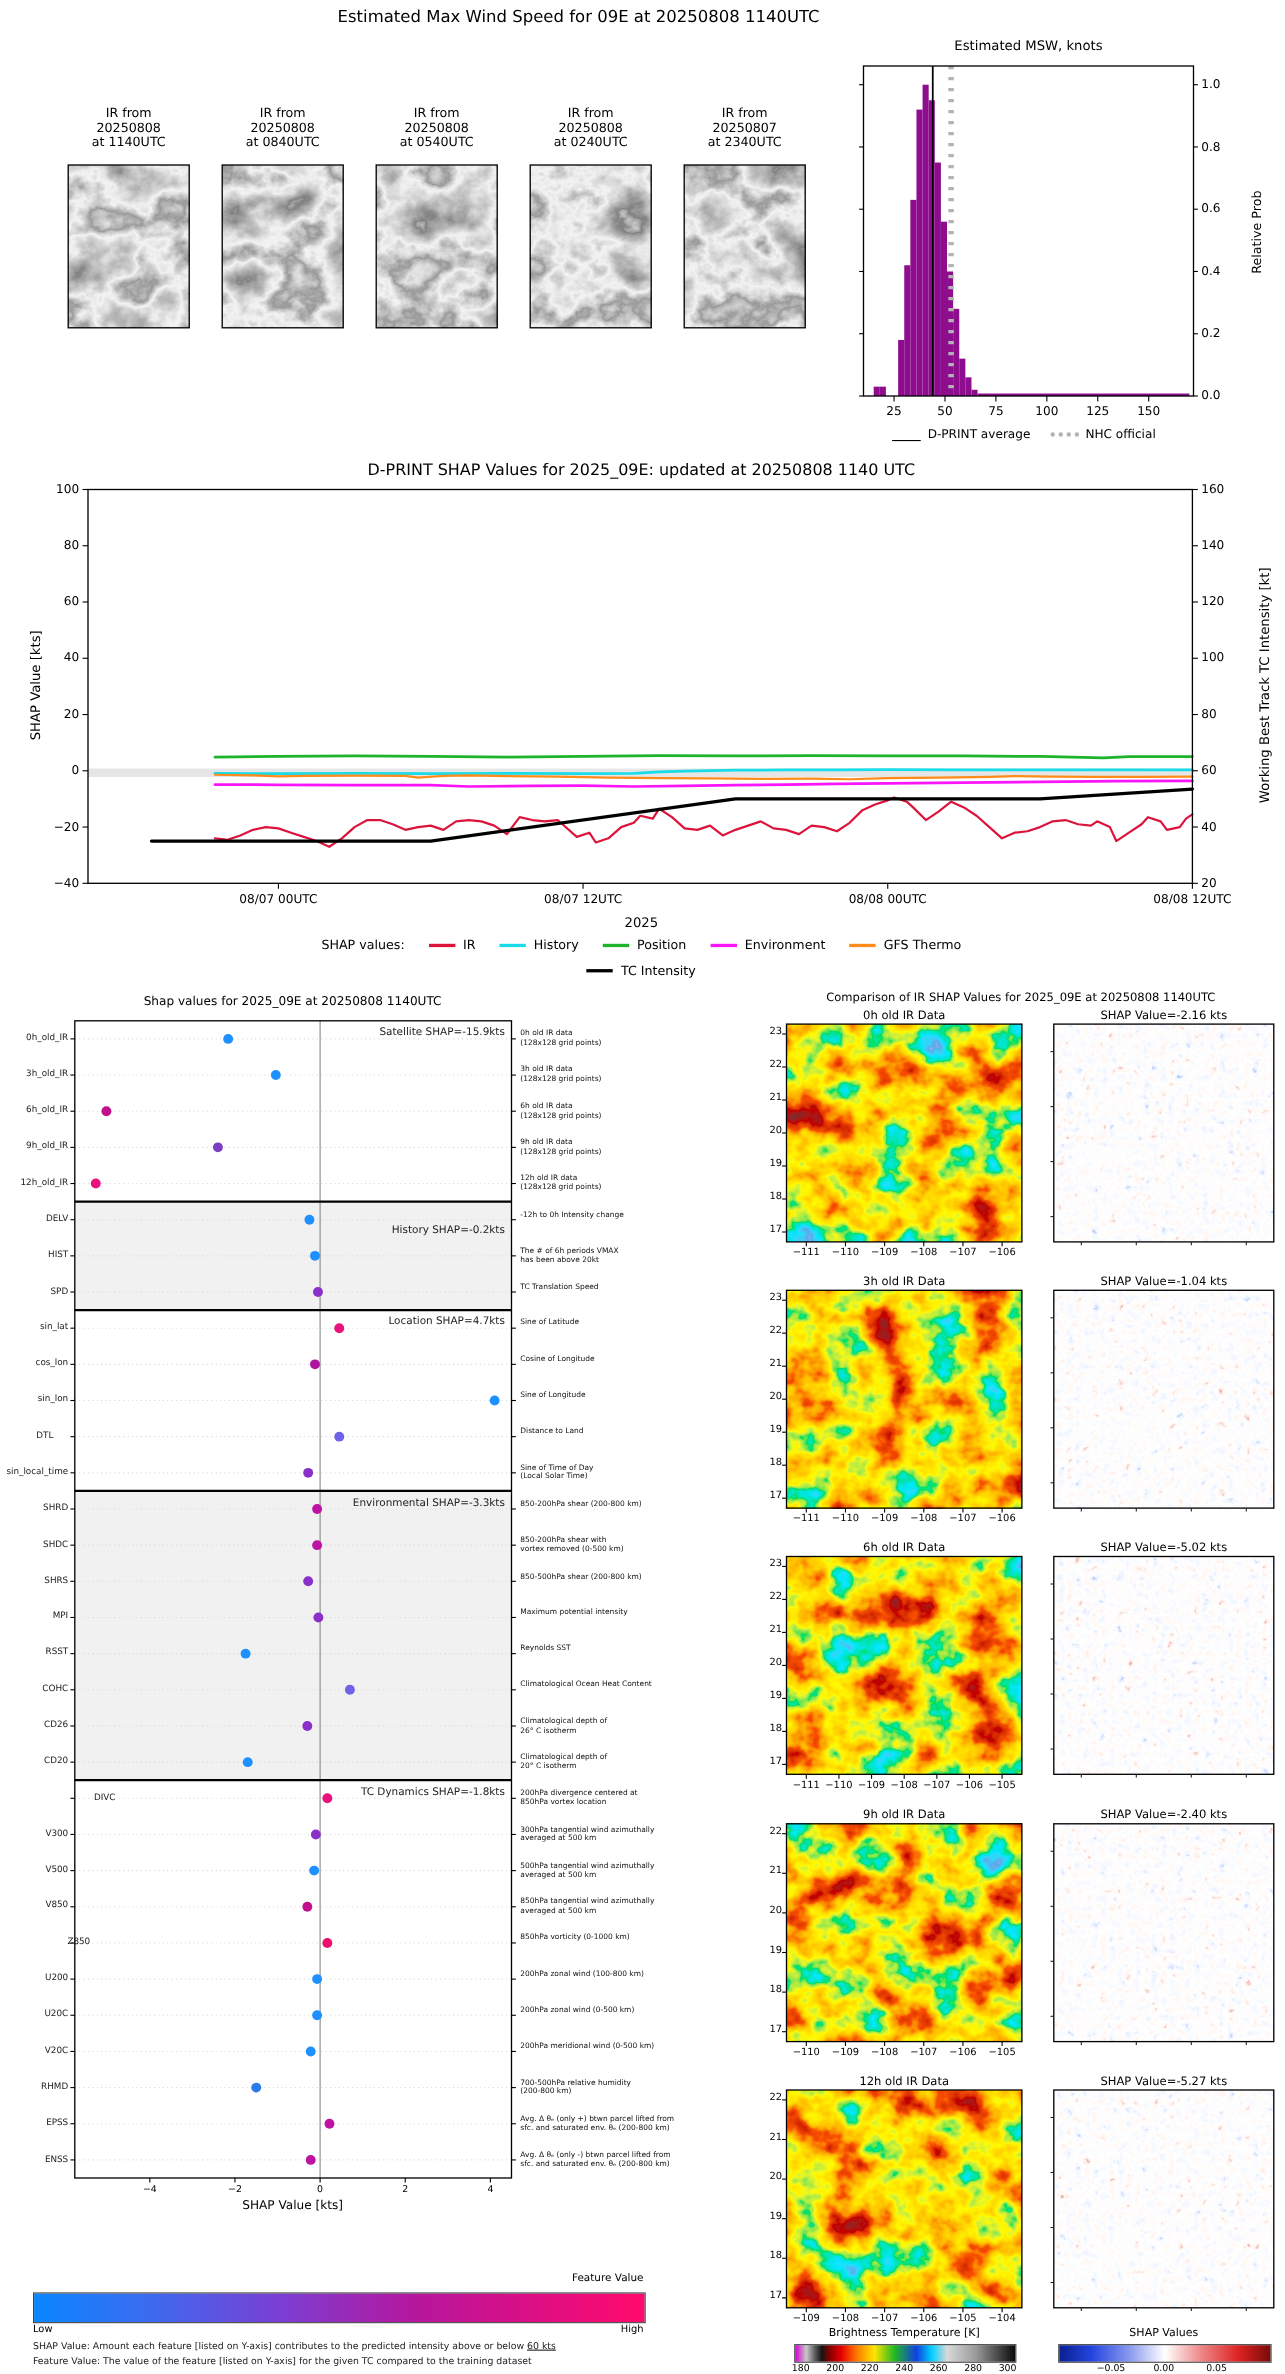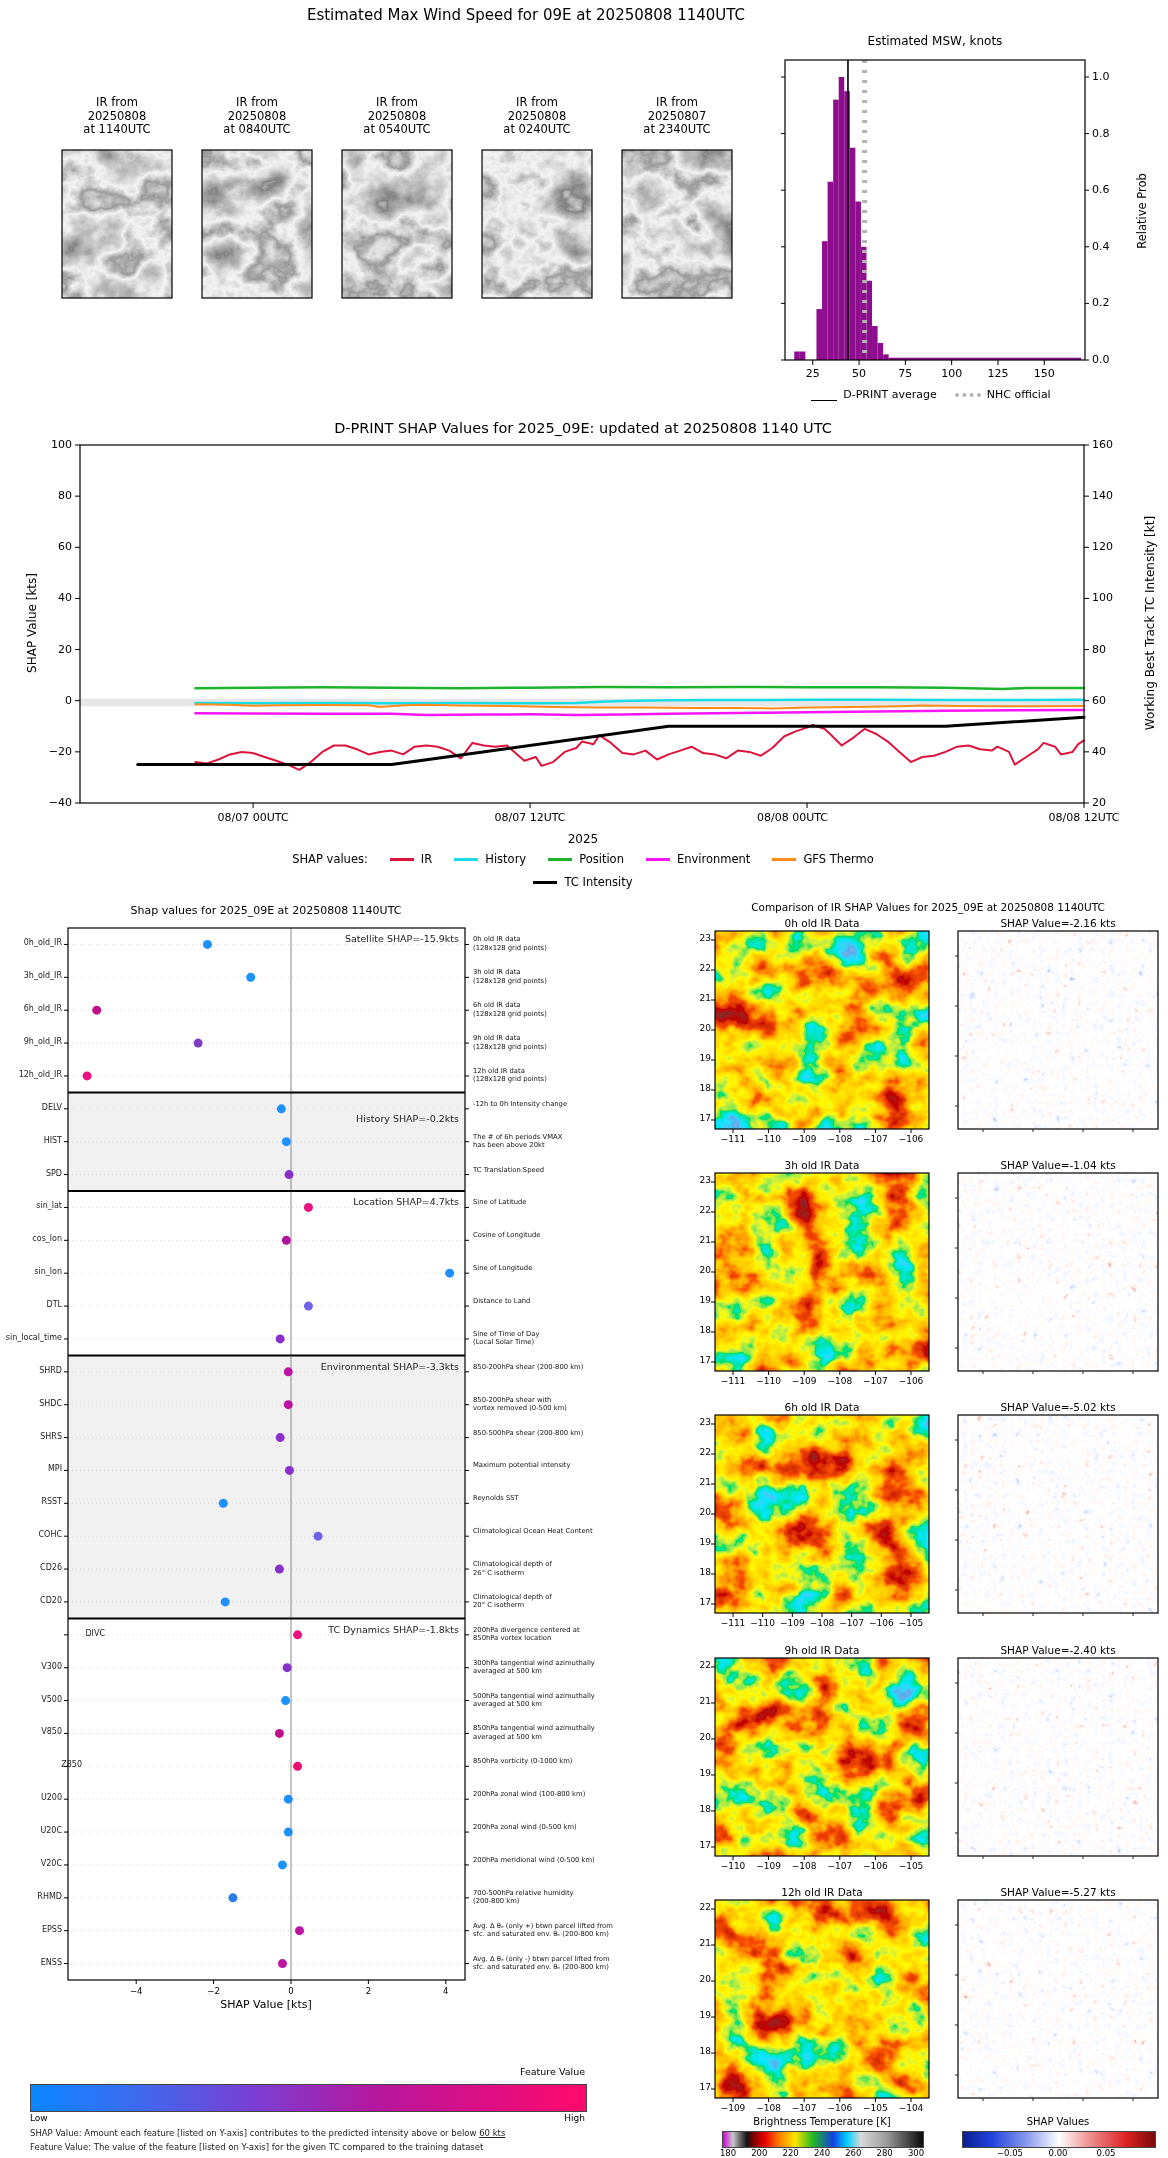--- a/index.html
+++ b/index.html
@@ -574,21 +574,21 @@
     <div style="position: absolute; left: 1092px; top: 438px; width: 34px; font-size: 11px;">160</div>
     <div style="position: absolute; left: 1092px; top: 489.143px; width: 34px; font-size: 11px;">140</div>
     <div style="position: absolute; left: 1092px; top: 540.286px; width: 34px; font-size: 11px;">120</div>
     <div style="position: absolute; left: 1092px; top: 591.429px; width: 34px; font-size: 11px;">100</div>
     <div style="position: absolute; left: 1092px; top: 642.571px; width: 34px; font-size: 11px;">80</div>
     <div style="position: absolute; left: 1092px; top: 693.714px; width: 34px; font-size: 11px;">60</div>
     <div style="position: absolute; left: 1092px; top: 744.857px; width: 34px; font-size: 11px;">40</div>
     <div style="position: absolute; left: 1092px; top: 796px; width: 34px; font-size: 11px;">20</div>
     <div style="position: absolute; left: 203.103px; top: 811px; width: 100px; font-size: 11px; text-align: center;">08/07 00UTC</div>
     <div style="position: absolute; left: 480.069px; top: 811px; width: 100px; font-size: 11px; text-align: center;">08/07 12UTC</div>
-    <div style="position: absolute; left: 757.034px; top: 811px; width: 100px; font-size: 11px; text-align: left;">08/08 00UTC</div>
+    <div style="position: absolute; left: 757.034px; top: 811px; width: 100px; font-size: 11px; text-align: center;">08/08 00UTC</div>
     <div style="position: absolute; left: 1034px; top: 811px; width: 100px; font-size: 11px; text-align: center;">08/08 12UTC</div>
     <div style="position: absolute; left: 82px; top: 852px; width: 1002px; display: flex; justify-content: center; align-items: center; gap: 22px; font-size: 11.5px;">
       <span>SHAP values:</span>
       <span style="display: inline-flex; align-items: center; gap: 7px;">
         <span style="width: 24px; height: 0px; border-top: 3px solid rgb(220, 20, 60); display: inline-block;"></span>
         <span>IR</span>
       </span>
       <span style="display: inline-flex; align-items: center; gap: 7px;">
         <span style="width: 24px; height: 0px; border-top: 3px solid rgb(24, 220, 232); display: inline-block;"></span>
         <span>History</span>
@@ -638,21 +638,21 @@
     <div style="position: absolute; left: 473px; top: 1132.69px; width: 180px; font-size: 6.8px; line-height: 8.5px; color: rgb(17, 17, 17); white-space: pre-line;">The # of 6h periods VMAX
 has been above 20kt</div>
     <div style="position: absolute; left: 0px; top: 1168.56px; width: 62px; font-size: 8px; text-align: right; color: rgb(34, 34, 34);">SPD</div>
     <div style="position: absolute; left: 473px; top: 1165.56px; width: 180px; font-size: 6.8px; line-height: 8.5px; color: rgb(17, 17, 17); white-space: pre-line;">TC Translation Speed</div>
     <div style="position: absolute; left: 0px; top: 1201.44px; width: 62px; font-size: 8px; text-align: right; color: rgb(34, 34, 34);">sin_lat</div>
     <div style="position: absolute; left: 473px; top: 1198.44px; width: 180px; font-size: 6.8px; line-height: 8.5px; color: rgb(17, 17, 17); white-space: pre-line;">Sine of Latitude</div>
     <div style="position: absolute; left: 0px; top: 1234.31px; width: 62px; font-size: 8px; text-align: right; color: rgb(34, 34, 34);">cos_lon</div>
     <div style="position: absolute; left: 473px; top: 1231.31px; width: 180px; font-size: 6.8px; line-height: 8.5px; color: rgb(17, 17, 17); white-space: pre-line;">Cosine of Longitude</div>
     <div style="position: absolute; left: 0px; top: 1267.19px; width: 62px; font-size: 8px; text-align: right; color: rgb(34, 34, 34);">sin_lon</div>
     <div style="position: absolute; left: 473px; top: 1264.19px; width: 180px; font-size: 6.8px; line-height: 8.5px; color: rgb(17, 17, 17); white-space: pre-line;">Sine of Longitude</div>
-    <div style="position: absolute; left: 0px; top: 1300.06px; width: 62px; font-size: 8px; text-align: right; color: rgb(34, 34, 34);">DTL</div>
+    <div style="position: absolute; left: 0px; top: 1300.06px; width: 62px; font-size: 8px; color: rgb(34, 34, 34); padding-left: 33px;">DTL</div>
     <div style="position: absolute; left: 473px; top: 1297.06px; width: 180px; font-size: 6.8px; line-height: 8.5px; color: rgb(17, 17, 17); white-space: pre-line;">Distance to Land</div>
     <div style="position: absolute; left: 0px; top: 1332.94px; width: 62px; font-size: 8px; text-align: right; color: rgb(34, 34, 34);">sin_local_time</div>
     <div style="position: absolute; left: 473px; top: 1329.94px; width: 180px; font-size: 6.8px; line-height: 8.5px; color: rgb(17, 17, 17); white-space: pre-line;">Sine of Time of Day
 (Local Solar Time)</div>
     <div style="position: absolute; left: 0px; top: 1365.81px; width: 62px; font-size: 8px; text-align: right; color: rgb(34, 34, 34);">SHRD</div>
     <div style="position: absolute; left: 473px; top: 1362.81px; width: 180px; font-size: 6.8px; line-height: 8.5px; color: rgb(17, 17, 17); white-space: pre-line;">850-200hPa shear (200-800 km)</div>
     <div style="position: absolute; left: 0px; top: 1398.69px; width: 62px; font-size: 8px; text-align: right; color: rgb(34, 34, 34);">SHDC</div>
     <div style="position: absolute; left: 473px; top: 1395.69px; width: 180px; font-size: 6.8px; line-height: 8.5px; color: rgb(17, 17, 17); white-space: pre-line;">850-200hPa shear with
 vortex removed (0-500 km)</div>
     <div style="position: absolute; left: 0px; top: 1431.56px; width: 62px; font-size: 8px; text-align: right; color: rgb(34, 34, 34);">SHRS</div>

